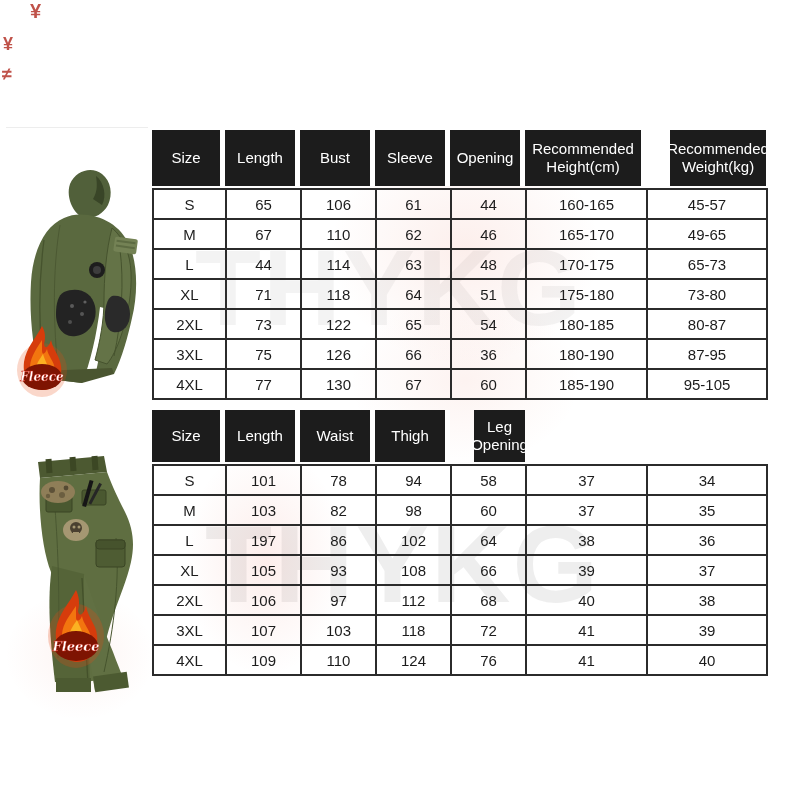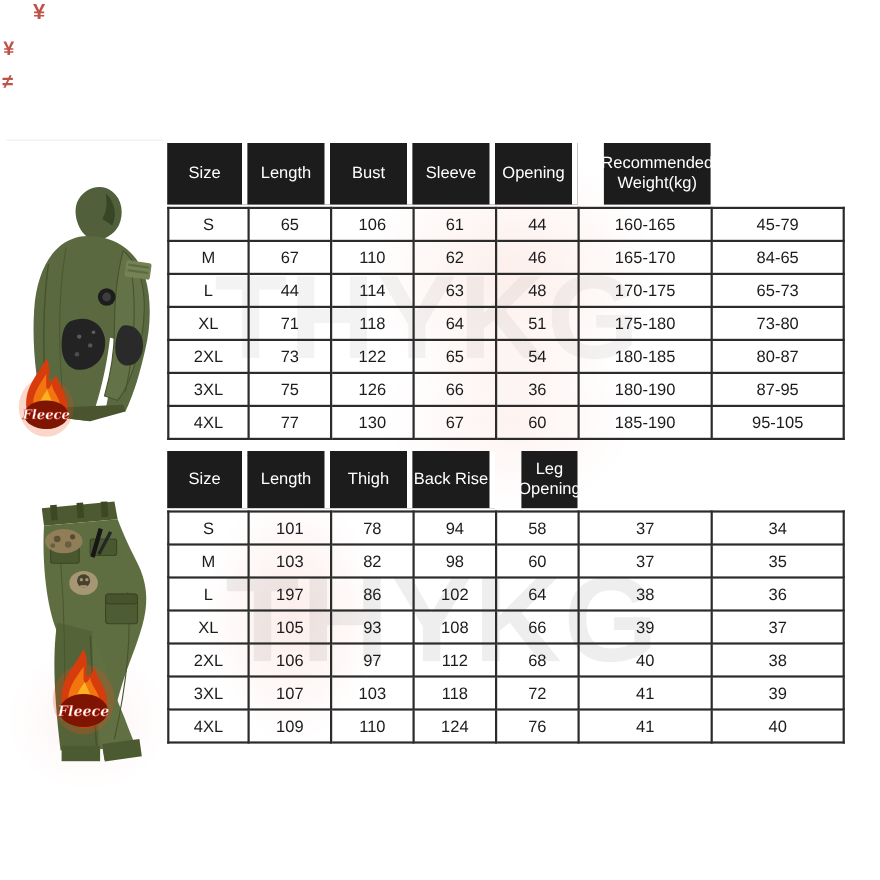--- a/index.html
+++ b/index.html
@@ -158,50 +158,51 @@
     </g>
   </svg>
 
   <div class="tblwrap t1">
     <div class="thead">
       <div class="th">Size</div>
       <div class="th">Length</div>
       <div class="th">Bust</div>
       <div class="th">Sleeve</div>
       <div class="th">Opening</div>
+      <div class="th">Recommended Height(cm)</div>
       <div class="th">Recommended Weight(kg)</div>
     </div>
     <table class="body">
       <colgroup>
         <col style="width:73px">
           <col style="width:75px">
           <col style="width:75px">
           <col style="width:75px">
         <col style="width:75px">
           <col style="width:121px">
           <col style="width:120px">
       </colgroup>
       <tbody>
           <tr>
             <td>S</td>
             <td>65</td>
             <td>106</td>
             <td>61</td>
             <td>44</td>
             <td>160-165</td>
-            <td>45-79</td>
+            <td>45-57</td>
           </tr>
           <tr>
             <td>M</td>
             <td>67</td>
             <td>110</td>
             <td>62</td>
             <td>46</td>
             <td>165-170</td>
-            <td>84-65</td>
+            <td>49-65</td>
           </tr>
           <tr>
             <td>L</td>
             <td>44</td>
             <td>114</td>
             <td>63</td>
             <td>48</td>
             <td>170-175</td>
             <td>65-73</td>
           </tr>
@@ -242,22 +243,22 @@
             <td>95-105</td>
           </tr>
         </tbody>
     </table>
   </div>
 
   <div class="tblwrap t2">
     <div class="thead">
       <div class="th">Size</div>
       <div class="th">Length</div>
+      <div class="th">Waist</div>
       <div class="th">Thigh</div>
-      <div class="th">Back Rise</div>
       <div class="th">
           <span class="wrap-narrow">Leg Opening</span>
         </div>
     </div>
     <table class="body">
       <colgroup>
         <col style="width:73px">
           <col style="width:75px">
           <col style="width:75px">
           <col style="width:75px">

